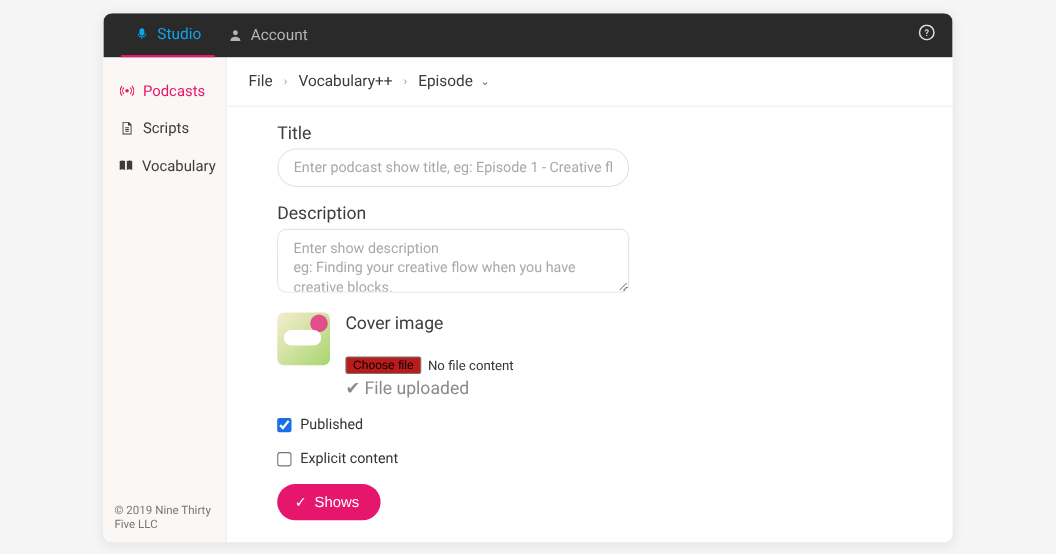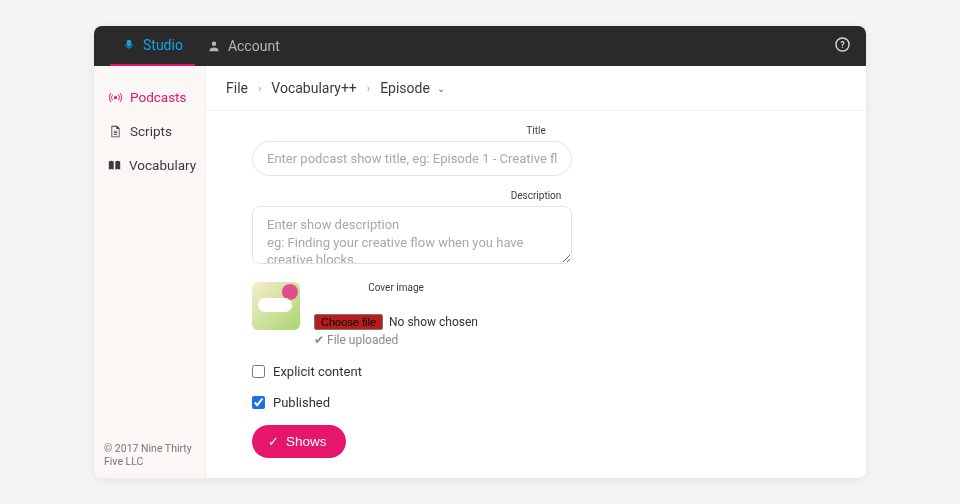--- a/index.html
+++ b/index.html
@@ -91,24 +91,23 @@
     color: #3b3b3b;
     padding: 14px 20px;
     border-bottom: 1px solid #eee;
   }
   .breadcrumb .chev { color: #9a9a9a; font-size: 11px; }
   .breadcrumb .dd { color: #6b6b6b; font-size: 10px; margin-left:-3px;}
   .form {
     padding: 14px 46px 20px 46px;
   }
   .label {
-    font-size: 10px;
+    font-size: 16px;
     color: #3d3d3d;
     margin-bottom: 5px;
-    text-align: center;
   }
   .input, .textarea {
     width: 320px;
     border: 1px solid #e2e2e2;
     border-radius: 18px;
     padding: 9px 14px;
     font-size: 13px;
     color: #333;
     font-family: inherit;
     outline: none;
@@ -150,21 +149,21 @@
   .file-row { display:flex; align-items:center; gap:6px; font-size:12px; }
   .file-btn {
     font-size: 11px;
     padding: 1px 6px;
     border: 1px solid #777;
     background: #b91c1c;
     border-radius: 2px;
     cursor: pointer;
   }
   .no-file { font-size: 12px; color: #333; }
-  .uploaded { font-size: 12px; color: #8a8a8a; }
+  .uploaded { font-size: 16px; color: #8a8a8a; }
   .check-row {
     display: flex;
     align-items: center;
     gap: 8px;
     font-size: 13px;
     color: #333;
     margin-bottom: 14px;
   }
   .check-row input[type=checkbox] { width:13px; height:17px; accent-color:#1a6fe6; }
   .save-btn {
@@ -232,21 +231,21 @@
         <span>Scripts</span>
       </div>
       <div class="side-item">
         <span class="icon">
           <svg viewBox="0 0 16 16" width="13" height="13" fill="currentColor">
               <path d="M1 3c2-1 4-1 6 0v10c-2-1-4-1-6 0V3zm8 0c2-1 4-1 6 0v10c-2-1-4-1-6 0V3z"></path>
             </svg>
         </span>
         <span>Vocabulary</span>
       </div>
-      <div class="footer">© 2017 Nine Thirty Five LLC</div>
+      <div class="footer">© 2019 Nine Thirty Five LLC</div>
     </div>
 
     <div class="main">
 
       <div class="breadcrumb">
         <span>File</span>
         <span class="chev">›</span>
         <span>Vocabulary++</span>
         <span class="chev">›</span>
         <span>Episode</span>
@@ -265,34 +264,34 @@
           <textarea class="textarea" placeholder="Enter show description
 eg: Finding your creative flow when you have creative blocks." style=""></textarea>
         </div>
 
         <div class="cover-row">
           <div class="cover-thumb"></div>
           <div class="cover-col">
             <div class="label" style="margin-bottom:18px">Cover image</div>
             <div class="file-row">
               <button class="file-btn">Choose file</button>
-              <span class="no-file">No show chosen</span>
+              <span class="no-file">No file content</span>
             </div>
             <div class="uploaded">✔ File uploaded</div>
           </div>
         </div>
 
         <label class="check-row">
+          <input type="checkbox" checked="" style="">
+          <span>Published</span>
+        </label>
+
+        <label class="check-row">
           <input type="checkbox" style="">
           <span>Explicit content</span>
-        </label>
-
-        <label class="check-row">
-          <input type="checkbox" checked="" style="">
-          <span>Published</span>
         </label>
 
         <button class="save-btn">
           <span class="chk">✓</span>
           <span>Shows</span>
         </button>
 
       </div>
     </div>
   </div>

